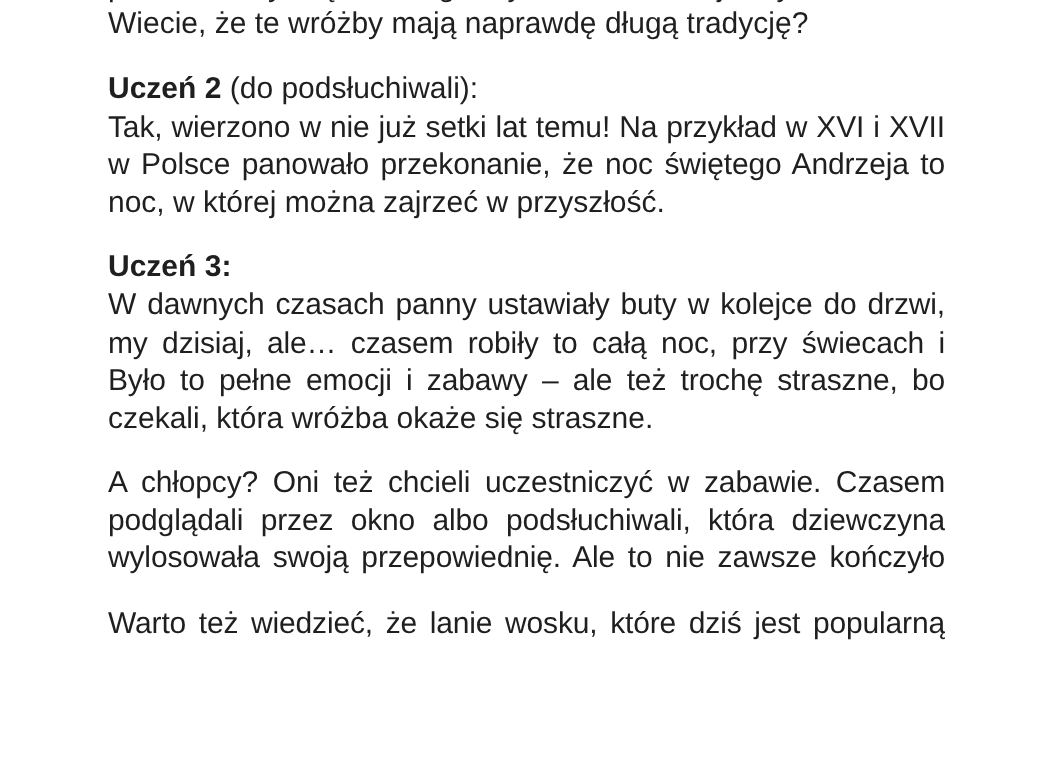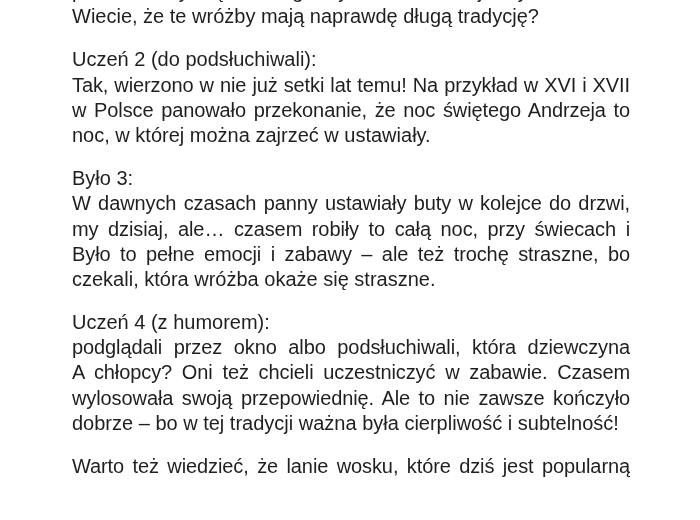--- a/index.html
+++ b/index.html
@@ -23,46 +23,44 @@
   }
   .paragraph { margin: 0 0 18px 0; }
   .line { white-space: nowrap; height: 25.2px; overflow: hidden; }
   .line.just {
     white-space: normal;
     text-align: justify;
     text-align-last: justify;
     letter-spacing: -0.1px;
   }
   .heading { white-space: nowrap; }
-  .bold { font-weight: 400; }
+  .bold { font-weight: 700; }
 </style>
 </head>
 <body>
 
 <div id="doc">
     <div class="paragraph">
       <div class="line just">przeniesiemy się w magiczny świat andrzejkowych wróżb i przepowiedni.</div>
       <div class="line">Wiecie, że te wróżby mają naprawdę długą tradycję?</div>
     </div>
     <div class="paragraph">
       <div class="line heading"><span class="bold">Uczeń 2</span><span> (do podsłuchiwali):</span></div>
       <div class="line just">Tak, wierzono w nie już setki lat temu! Na przykład w XVI i XVII wieku</div>
       <div class="line just">w Polsce panowało przekonanie, że noc świętego Andrzeja to jedyna</div>
-      <div class="line">noc, w której można zajrzeć w ustawiały.</div>
+      <div class="line">noc, w której można zajrzeć w przyszłość.</div>
     </div>
     <div class="paragraph">
-      <div class="line heading"><span class="bold">Było 3:</span></div>
+      <div class="line heading"><span class="bold">Uczeń 3:</span></div>
       <div class="line just">W dawnych czasach panny ustawiały buty w kolejce do drzwi, tak jak</div>
       <div class="line just">my dzisiaj, ale… czasem robiły to całą noc, przy świecach i muzyce.</div>
       <div class="line just">Było to pełne emocji i zabawy – ale też trochę straszne, bo wszyscy</div>
       <div class="line">czekali, która wróżba okaże się straszne.</div>
     </div>
     <div class="paragraph">
-      <div class="line heading"><span class="bold">Uczeń 4</span><span> (z humorem):</span></div>
+      <div class="line just">A chłopcy? Oni też chcieli uczestniczyć w zabawie. Czasem</div>
       <div class="line just">podglądali przez okno albo podsłuchiwali, która dziewczyna</div>
-      <div class="line just">A chłopcy? Oni też chcieli uczestniczyć w zabawie. Czasem</div>
       <div class="line just">wylosowała swoją przepowiednię. Ale to nie zawsze kończyło się</div>
-      <div class="line">dobrze – bo w tej tradycji ważna była cierpliwość i subtelność!</div>
     </div>
     <div class="paragraph">
       <div class="line just">Warto też wiedzieć, że lanie wosku, które dziś jest popularną wróżbą,</div>
     </div>
   </div>
 
 </body></html>

